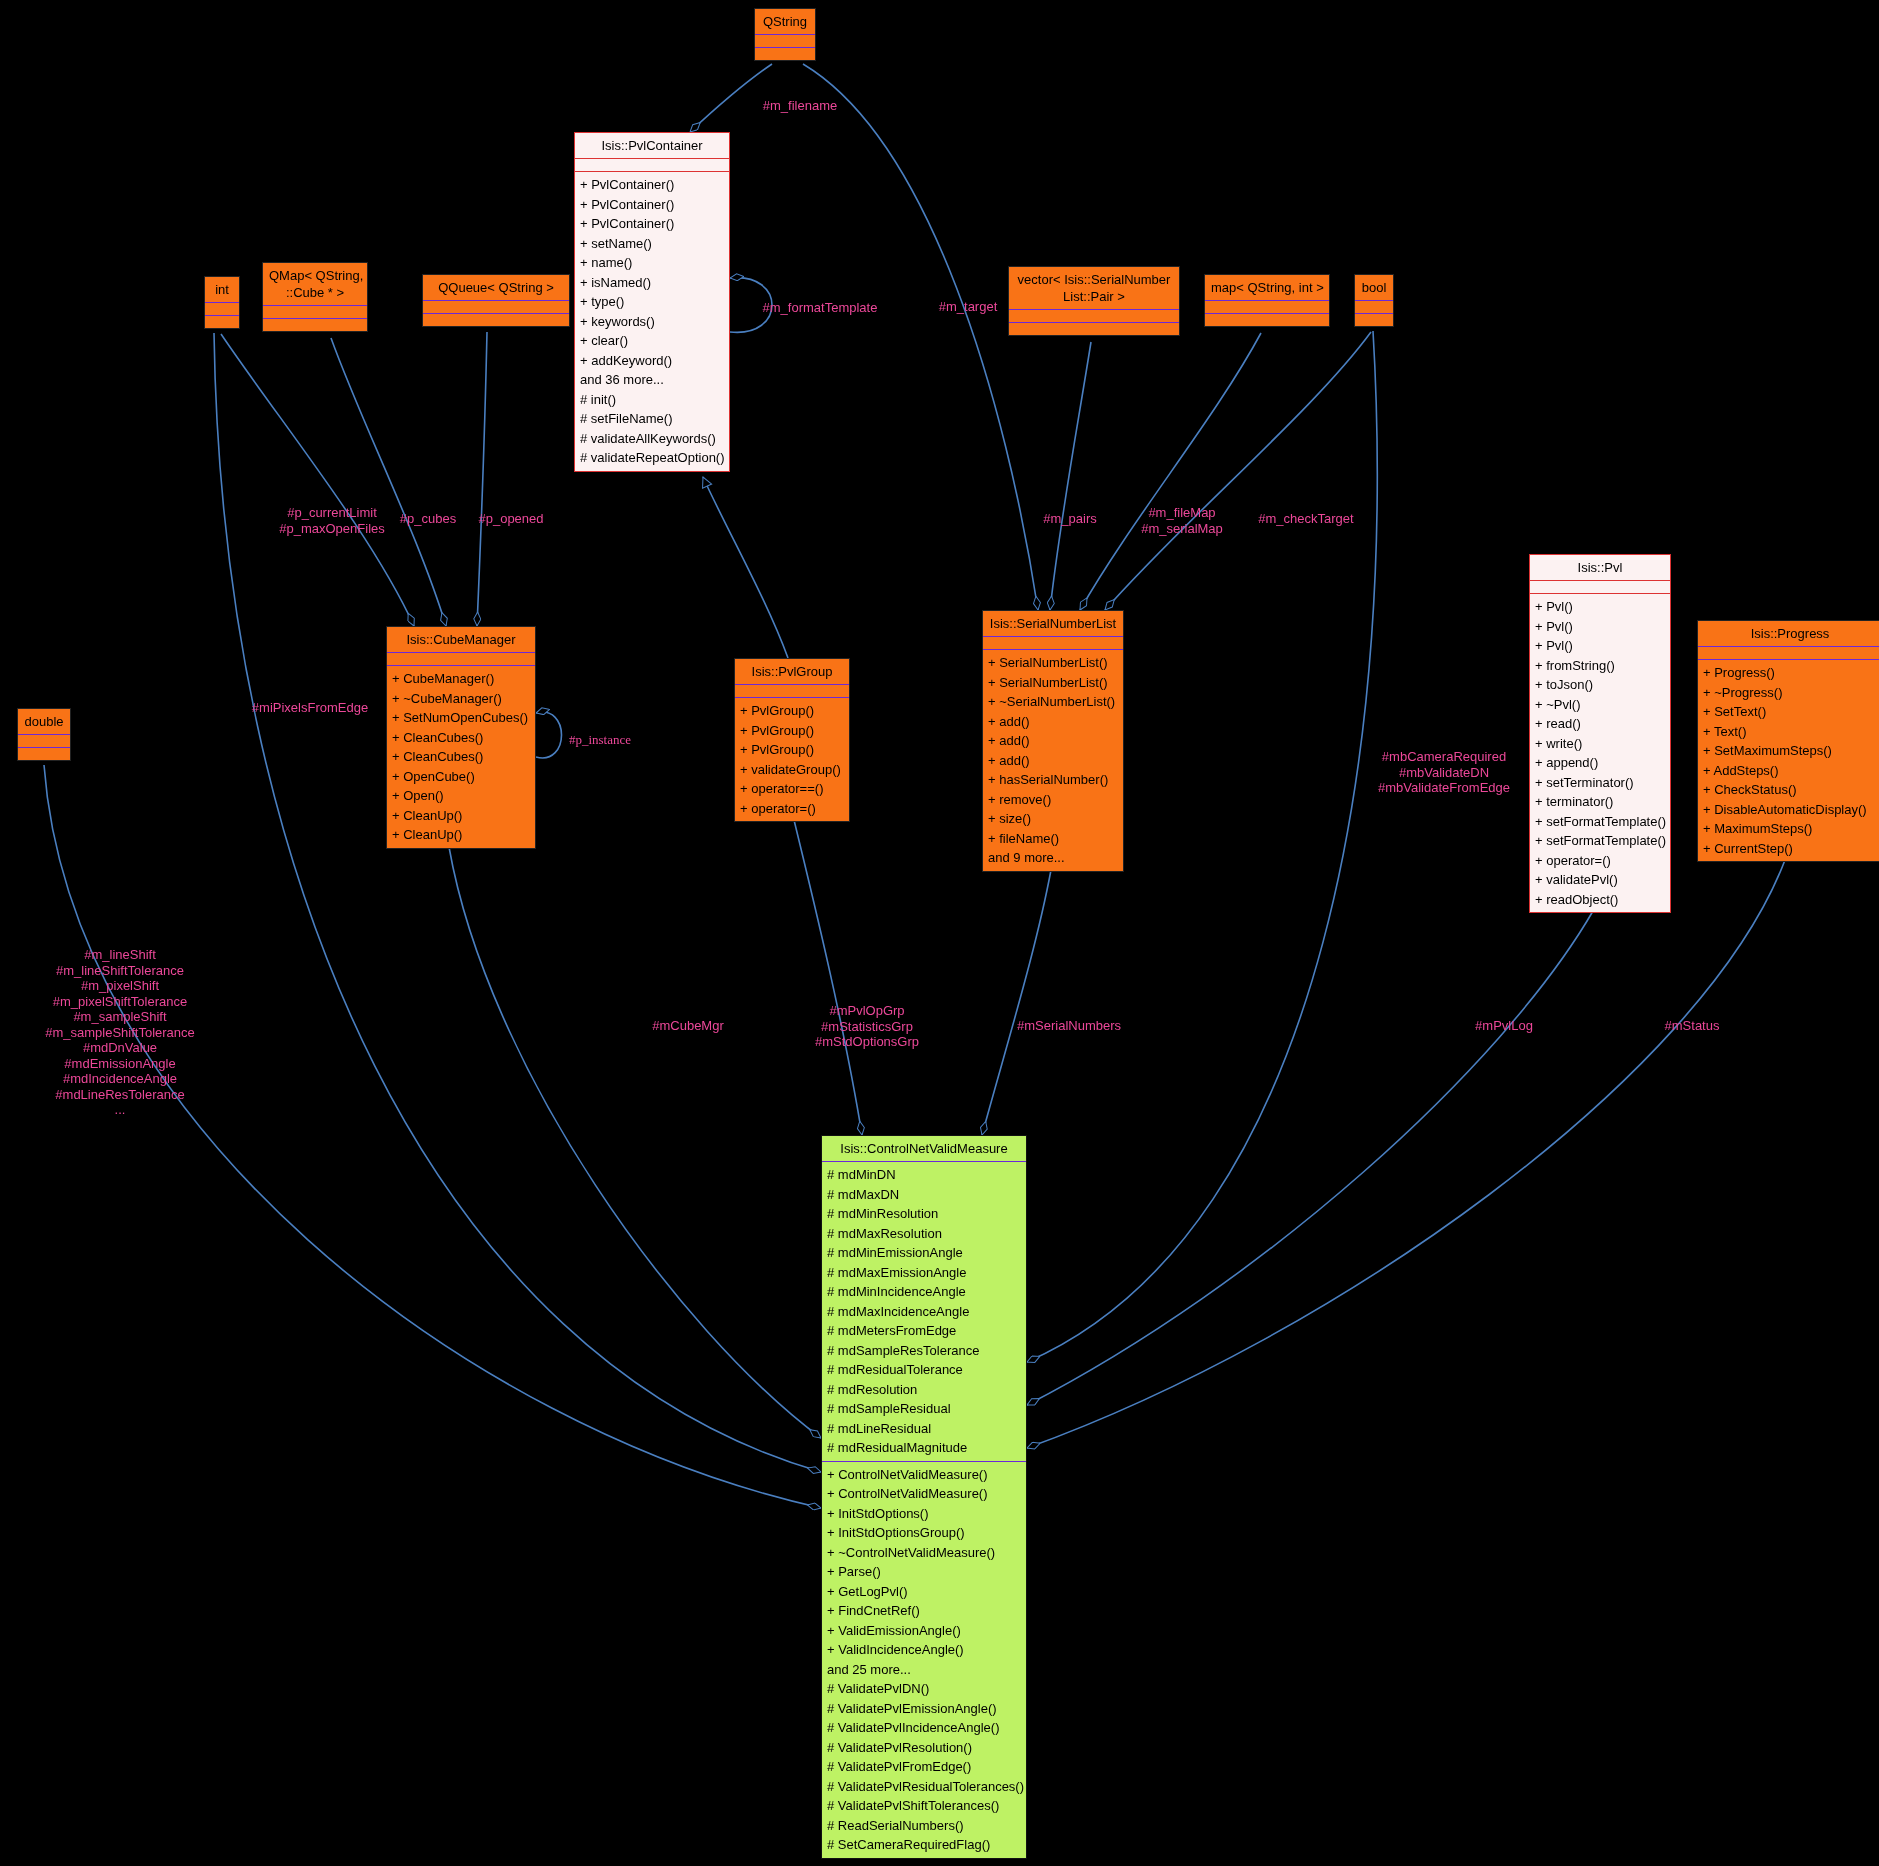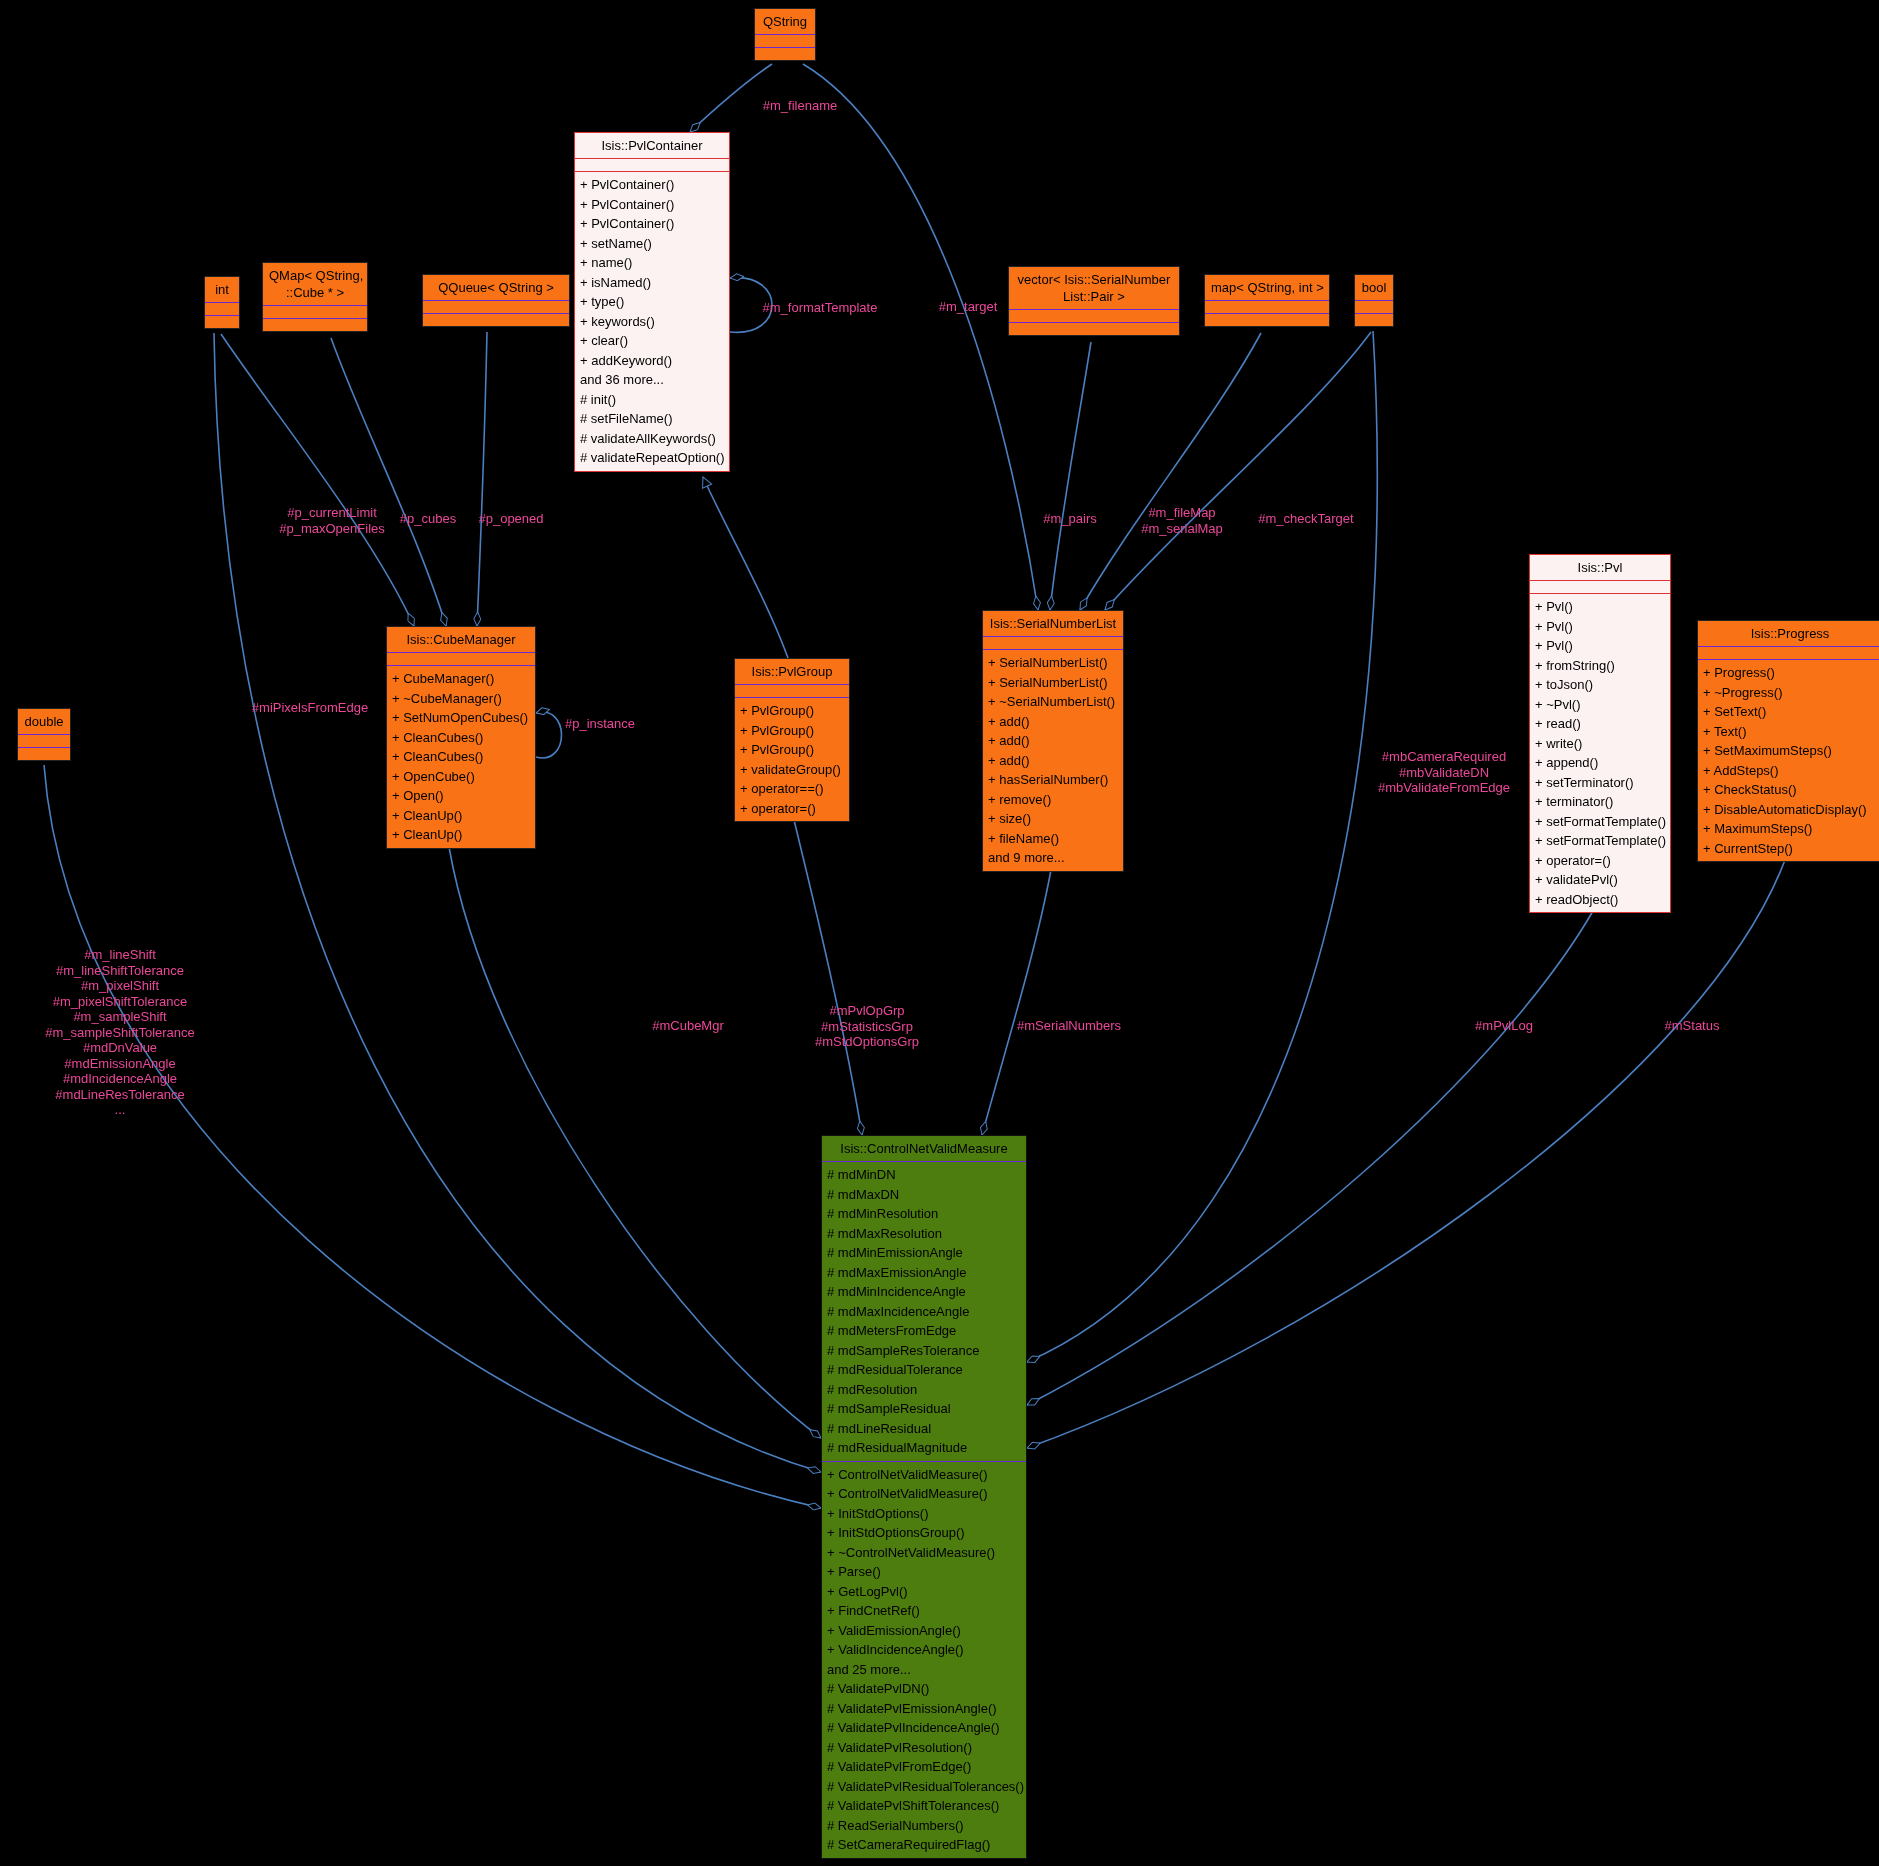--- a/index.html
+++ b/index.html
@@ -15,21 +15,21 @@
   #edges { position: absolute; left: 0; top: 0; }
   .class-box {
     position: absolute;
     background: #f97316;
     border: 1px solid #222222;
     font-size: 13px;
     color: #000;
     z-index: 2;
   }
   .class-box.red { border-color: #dd3333; background: #fcf2f2; }
-  .class-box.gray { background: #4d7c0f; border-color: #111; }
+  .class-box.gray { background: #bef264; border-color: #111; }
   .box-title { text-align: center; padding: 4px 6px; line-height: 17px; white-space: nowrap; }
   .compartment { border-top: 1px solid #6d28d9; padding: 3px 0; min-height: 13px; }
   .class-box.red .compartment { border-top-color: #dd3333; }
   .member-row { line-height: 19.5px; padding: 0 4px 0 5px; white-space: nowrap; overflow: hidden; }
   .edge-label {
     position: absolute;
     transform: translate(-50%, -50%);
     color: #ec4899;
     font-size: 13px;
     line-height: 15.5px;
@@ -314,21 +314,21 @@
     <div class="edge-label" style="left: 1070px; top: 519px;">
       <div>#m_pairs</div>
     </div>
     <div class="edge-label" style="left: 1182px; top: 520px;">
       <div>#m_fileMap</div>
       <div>#m_serialMap</div>
     </div>
     <div class="edge-label" style="left: 1306px; top: 519px;">
       <div>#m_checkTarget</div>
     </div>
-    <div class="edge-label" style="left: 600px; top: 724px;">
+    <div class="edge-label" style="left: 600px; top: 740px; font-family: Liberation Serif, serif;">
       <div>#p_instance</div>
     </div>
     <div class="edge-label" style="left: 310px; top: 708px;">
       <div>#miPixelsFromEdge</div>
     </div>
     <div class="edge-label" style="left: 1412px; top: 772px; margin-left: 32px;">
       <div>#mbCameraRequired</div>
       <div>#mbValidateDN</div>
       <div>#mbValidateFromEdge</div>
     </div>

